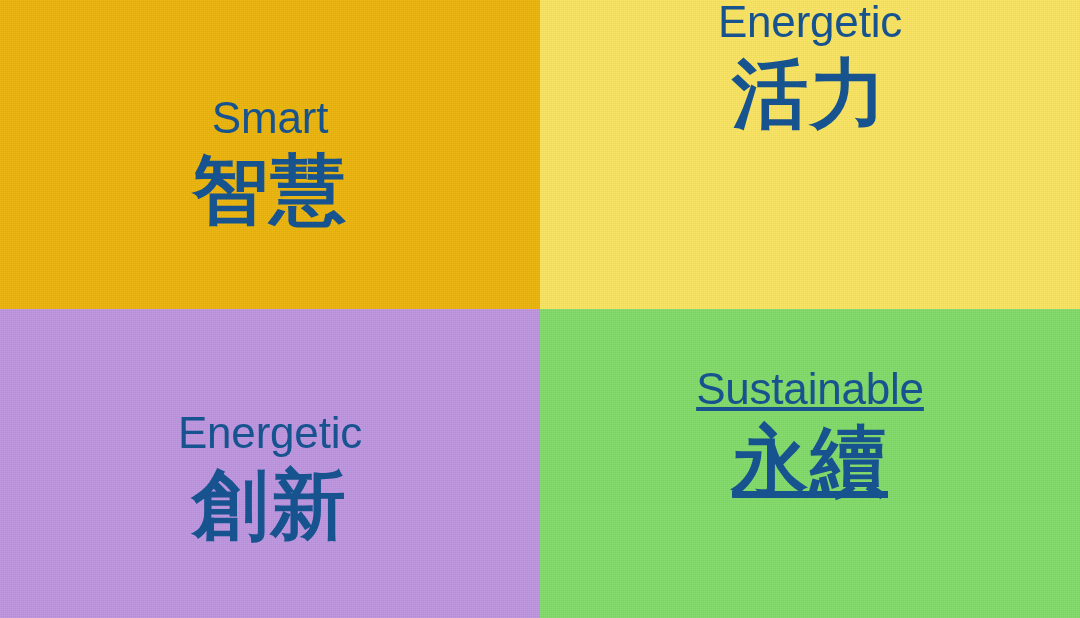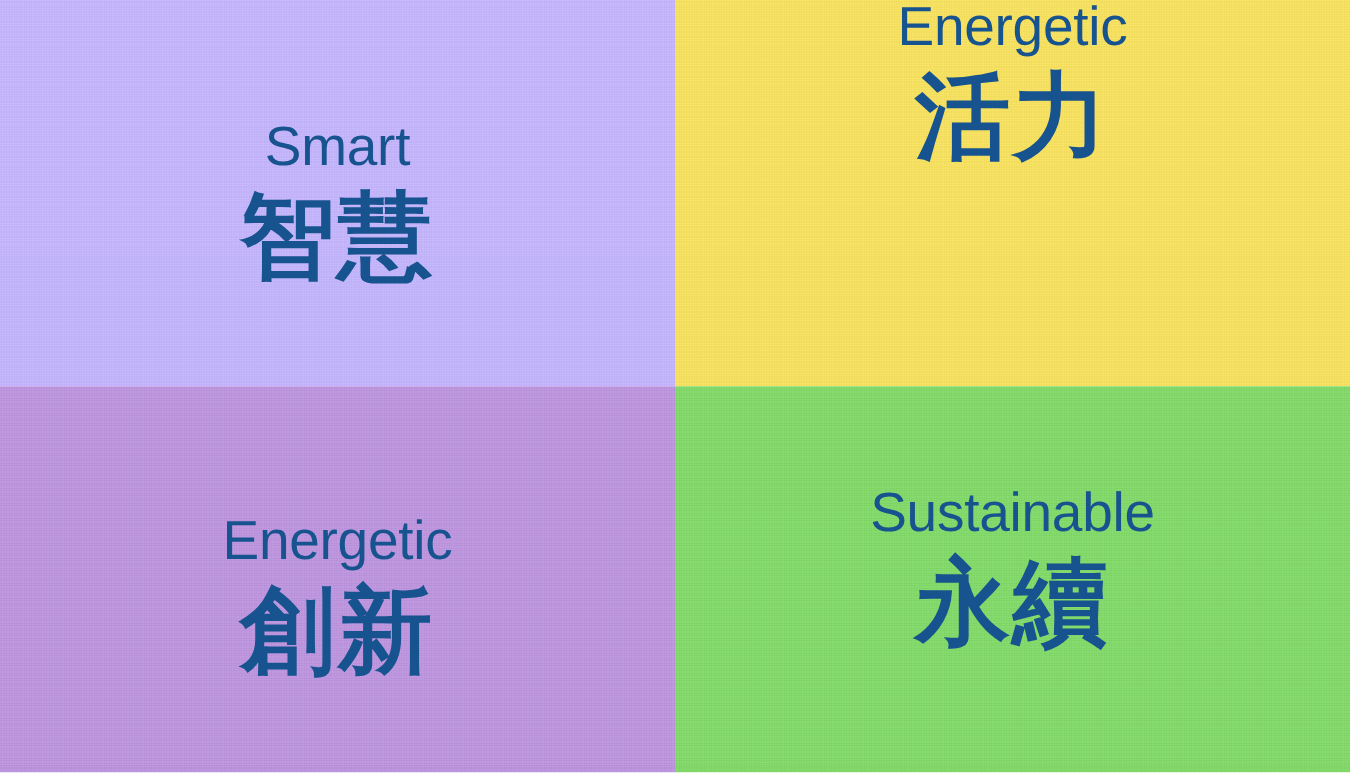--- a/index.html
+++ b/index.html
@@ -72,30 +72,30 @@
     white-space: nowrap;
   }
 
   
   .q-smart       .cell-inner { padding-top: 96px; }
   .q-smart       .label-zh   { margin-top: 12px; text-align: center; }
   .q-energetic   .cell-inner { }
   .q-energetic   .label-zh   { margin-top: 12px; }
   .q-innovative  .cell-inner { padding-top: 102px; }
   .q-innovative  .label-zh   { margin-top: 12px; }
-  .q-sustainable .cell-inner { padding-top: 80px; }
+  .q-sustainable .cell-inner { padding-top: 58px; text-decoration: underline; }
   .q-sustainable .label-zh   { margin-top: 12px; }
 </style>
 </head>
 <body>
 
 <div id="poster" style="color: rgb(23, 83, 142);">
   <div class="grid">
 
-    <div class="cell q-smart" style="background-color: #c4b5fd;">
+    <div class="cell q-smart" style="background-color: #eab308;">
       <div class="cell-inner">
         <div class="label-en">Smart</div>
         <div class="label-zh">智慧</div>
       </div>
     </div>
 
     <div class="cell q-energetic" style="background-color: rgb(248, 226, 94);">
       <div class="cell-inner">
         <div class="label-en">Energetic</div>
         <div class="label-zh">活力</div>

